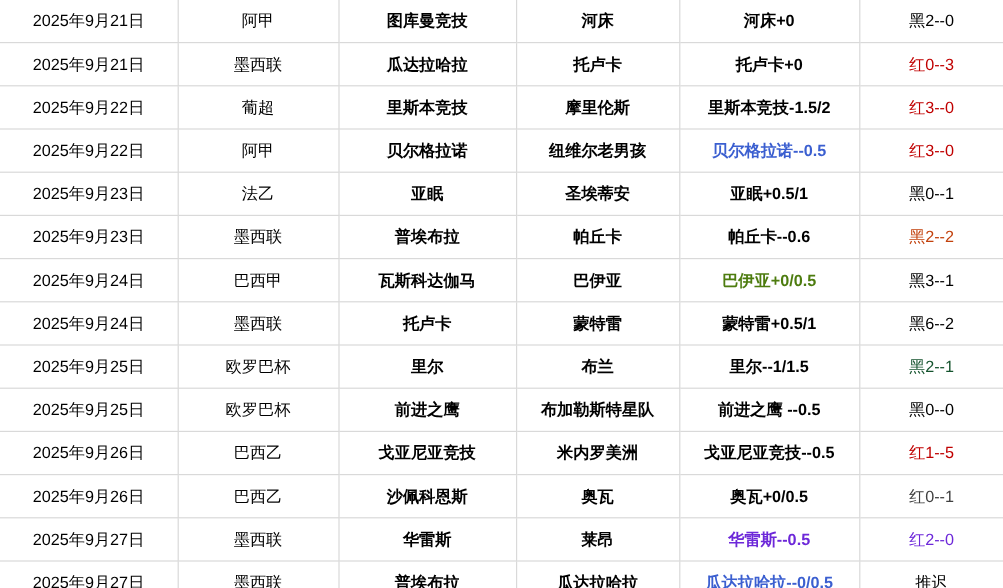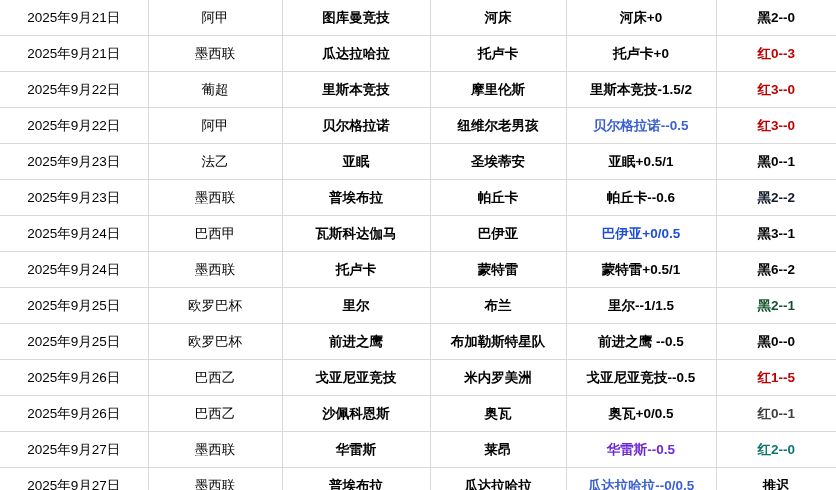--- a/index.html
+++ b/index.html
@@ -46,21 +46,21 @@
   .col-home    { width: 148px; }
   .col-away    { width: 136px; }
   .col-hand    { width: 150px; }
   .col-result  { width: 120px; }
 
   .c-date    { font-weight: normal; }
   .c-league  { font-weight: normal; }
   .c-home    { font-weight: bold; }
   .c-away    { font-weight: bold; }
   .c-hand    { font-weight: bold; }
-  .c-result  { font-weight: bold; }
+  .c-result  { font-weight: normal; }
 </style>
 </head>
 <body>
 
 <table id="match-table">
   <colgroup>
     <col class="col-date">
     <col class="col-league">
     <col class="col-home">
     <col class="col-away">
@@ -107,28 +107,28 @@
         <td class="c-away">圣埃蒂安</td>
         <td class="c-hand" style="color: rgb(0, 0, 0);">亚眠+0.5/1</td>
         <td class="c-result" style="color: rgb(0, 0, 0);">黑0--1</td>
       </tr>
       <tr>
         <td class="c-date">2025年9月23日</td>
         <td class="c-league">墨西联</td>
         <td class="c-home">普埃布拉</td>
         <td class="c-away">帕丘卡</td>
         <td class="c-hand" style="color: rgb(0, 0, 0);">帕丘卡--0.6</td>
-        <td class="c-result" style="color: #0f172a;">黑2--2</td>
+        <td class="c-result" style="color: #c2410c;">黑2--2</td>
       </tr>
       <tr>
         <td class="c-date">2025年9月24日</td>
         <td class="c-league">巴西甲</td>
         <td class="c-home">瓦斯科达伽马</td>
         <td class="c-away">巴伊亚</td>
-        <td class="c-hand" style="color: #1d4ed8;">巴伊亚+0/0.5</td>
+        <td class="c-hand" style="color: #4d7c0f;">巴伊亚+0/0.5</td>
         <td class="c-result" style="color: rgb(0, 0, 0);">黑3--1</td>
       </tr>
       <tr>
         <td class="c-date">2025年9月24日</td>
         <td class="c-league">墨西联</td>
         <td class="c-home">托卢卡</td>
         <td class="c-away">蒙特雷</td>
         <td class="c-hand" style="color: rgb(0, 0, 0);">蒙特雷+0.5/1</td>
         <td class="c-result" style="color: rgb(0, 0, 0);">黑6--2</td>
       </tr>
@@ -163,21 +163,21 @@
         <td class="c-away">奥瓦</td>
         <td class="c-hand" style="color: rgb(0, 0, 0);">奥瓦+0/0.5</td>
         <td class="c-result" style="color: #404040;">红0--1</td>
       </tr>
       <tr>
         <td class="c-date">2025年9月27日</td>
         <td class="c-league">墨西联</td>
         <td class="c-home">华雷斯</td>
         <td class="c-away">莱昂</td>
         <td class="c-hand" style="color: #6d28d9;">华雷斯--0.5</td>
-        <td class="c-result" style="color: #0f766e;">红2--0</td>
+        <td class="c-result" style="color: #6d28d9;">红2--0</td>
       </tr>
       <tr>
         <td class="c-date">2025年9月27日</td>
         <td class="c-league">墨西联</td>
         <td class="c-home">普埃布拉</td>
         <td class="c-away">瓜达拉哈拉</td>
         <td class="c-hand" style="color: rgb(59, 95, 208);">瓜达拉哈拉--0/0.5</td>
         <td class="c-result" style="color: rgb(0, 0, 0);">推迟</td>
       </tr>
     </tbody>

